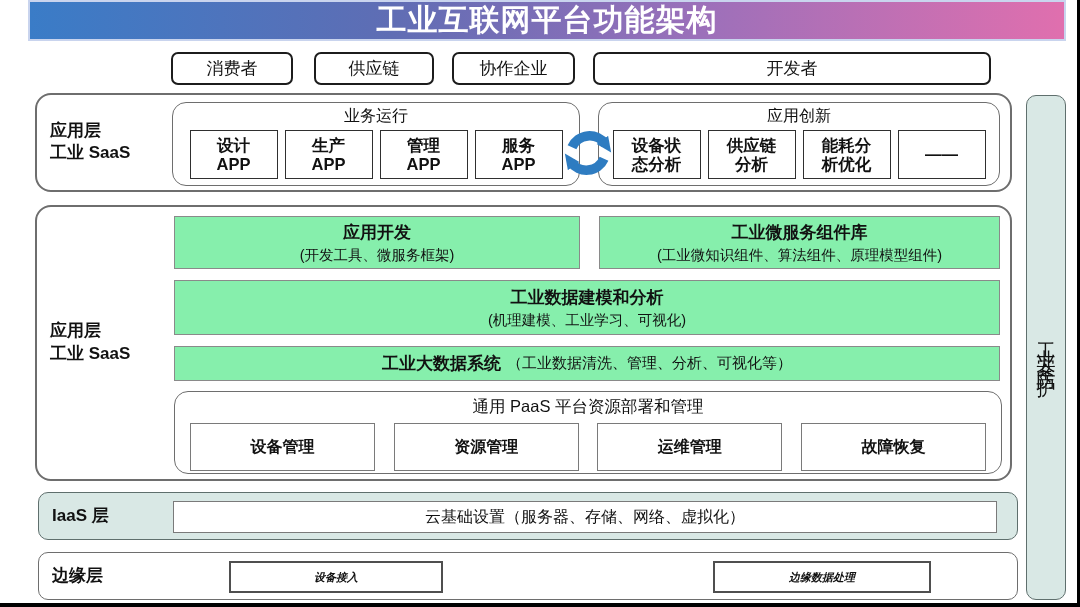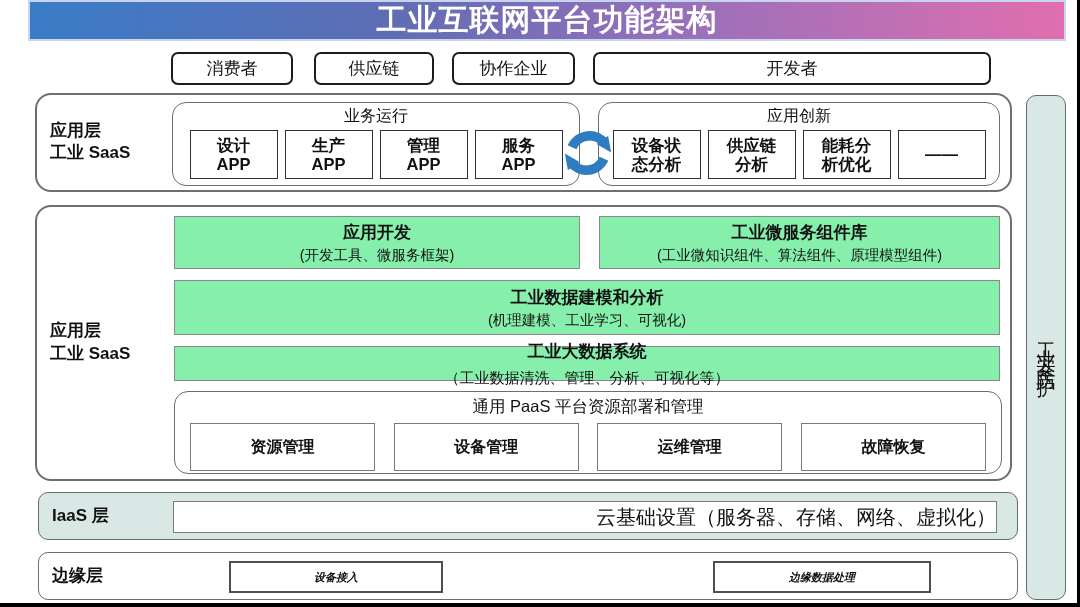--- a/index.html
+++ b/index.html
@@ -50,21 +50,21 @@
   }
   .sync-icon { position:absolute; left:519px; top:26px; width:64px; height:64px; color:var(--icon-blue,#2e7cc1); z-index:3; }
   
   .mbox {
     position:absolute; border:1.5px solid #8a8a8a; background:#86efac;
     display:flex; flex-direction:column; align-items:center; justify-content:center; text-align:center;
   }
   .appdev   {left:137px; top:9px;   width:406px; height:53px;}
   .microlib {left:562px; top:9px;   width:401px; height:53px;}
   .datamodel{left:137px; top:73px;  width:826px; height:55px;}
-  .bigdata  {left:137px; top:139px; width:826px; height:35px; flex-direction:column; gap:6px;}
+  .bigdata  {left:137px; top:139px; width:826px; height:35px; flex-direction:row; gap:6px;}
   .mbox .t{font-weight:bold; font-size:17px;}
   .mbox .s{font-size:14.5px; margin-top:2px;}
   .bigdata .s{font-size:15px; margin-top:0;}
   .paasc {
     position:absolute; left:137px; top:184px; width:828px; height:83px;
     border:1.5px solid #6e6e6e; border-radius:14px; background:#fff;
   }
   .paasc .subt{font-size:16.5px; margin-top:4px;}
   .paasrow { display:flex; justify-content:space-between; padding:0 15px; margin-top:5px; }
   .mgmt {
@@ -72,21 +72,21 @@
     display:flex; align-items:center; justify-content:center; font-weight:bold; font-size:16px;
   }
   
   .iaas {
     position:absolute; left:38px; top:492px; width:980px; height:48px;
     background:var(--teal,#d9e8e5); border:1.5px solid #5f6f6d; border-radius:10px;
   }
   .cloudbox {
     position:absolute; left:134px; top:8px; width:824px; height:32px;
     background:#fff; border:1.5px solid #7a7a7a;
-    display:flex; align-items:center; justify-content:flex-end; font-size:20px;
+    display:flex; align-items:center; justify-content:center; font-size:16px;
   }
   
   .edge {
     position:absolute; left:38px; top:552px; width:980px; height:48px;
     background:#fff; border:1.5px solid #6e6e6e; border-radius:10px;
   }
   .ebox {
     position:absolute; top:8px; height:32px; background:#fff; border:2px solid #4f4f4f;
     display:flex; align-items:center; justify-content:center; font-weight:bold; font-size:11px;font-style:italic;
   }
@@ -202,24 +202,24 @@
     </div>
     <div class="mbox bigdata">
       <span class="t">工业大数据系统</span>
       <span class="s">（工业数据清洗、管理、分析、可视化等）</span>
     </div>
 
     <div class="paasc">
       <div class="subt">通用 PaaS 平台资源部署和管理</div>
       <div class="paasrow">
         <div class="mgmt">
+          <span>设备管理</span>
+        </div>
+        <div class="mgmt">
           <span>资源管理</span>
-        </div>
-        <div class="mgmt">
-          <span>设备管理</span>
         </div>
         <div class="mgmt">
           <span>运维管理</span>
         </div>
         <div class="mgmt">
           <span>故障恢复</span>
         </div>
       </div>
     </div>
   </div>

